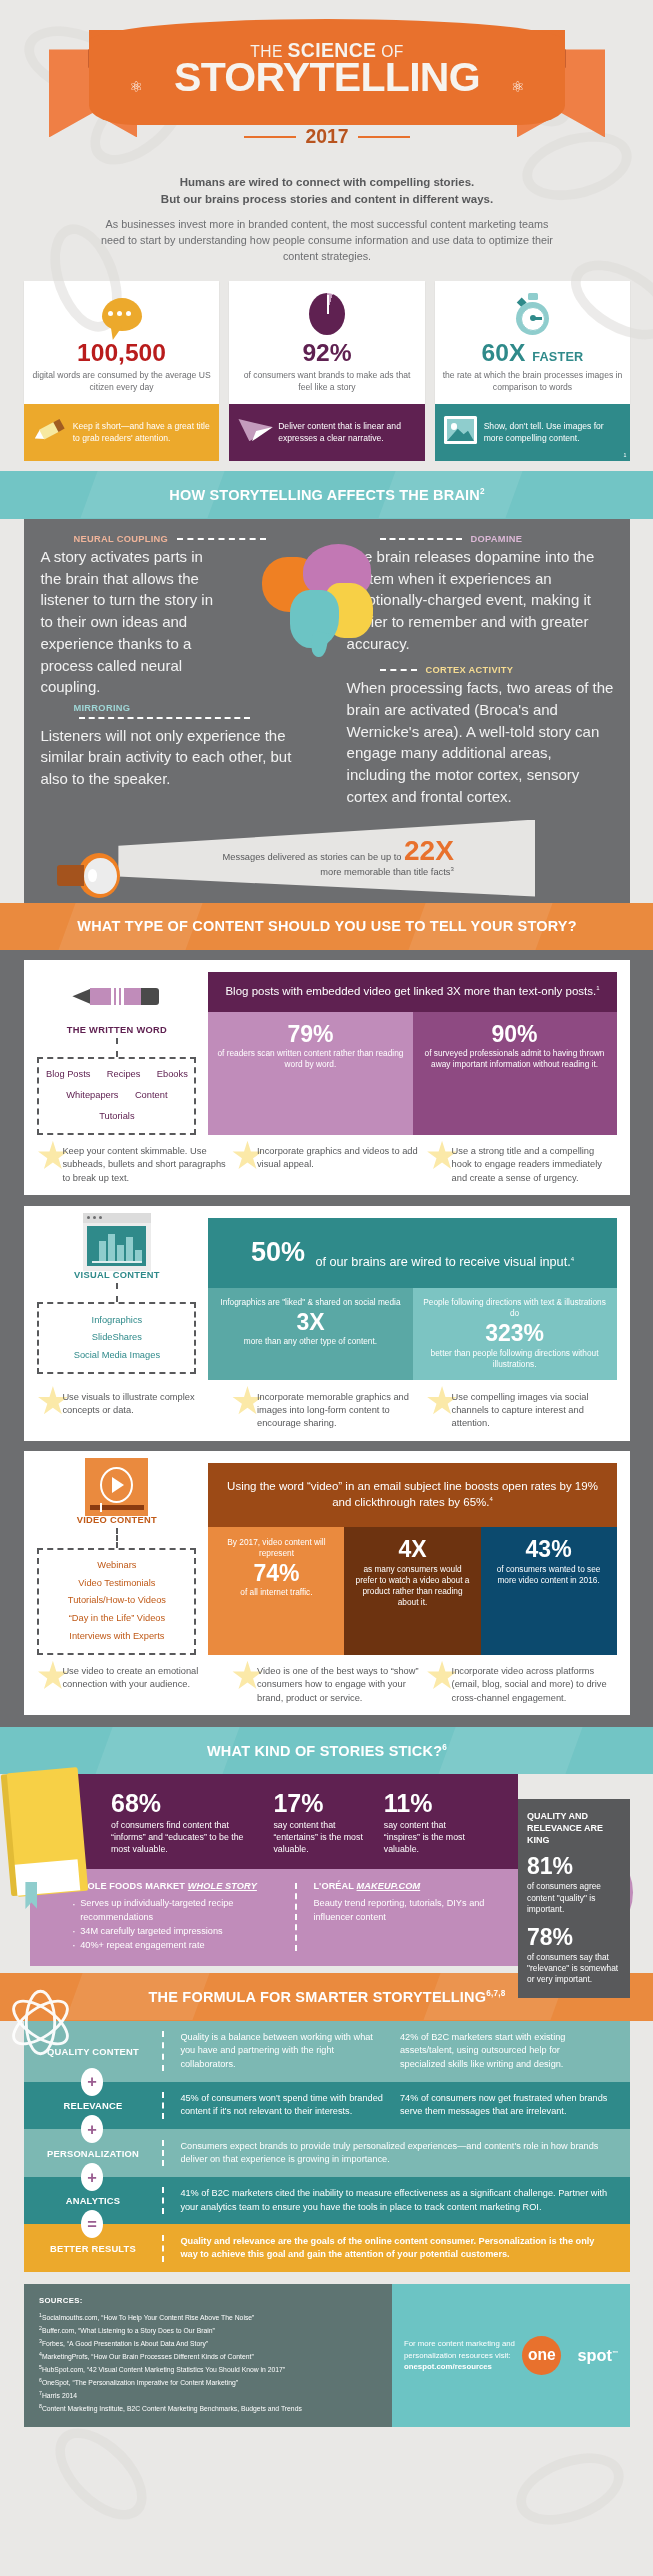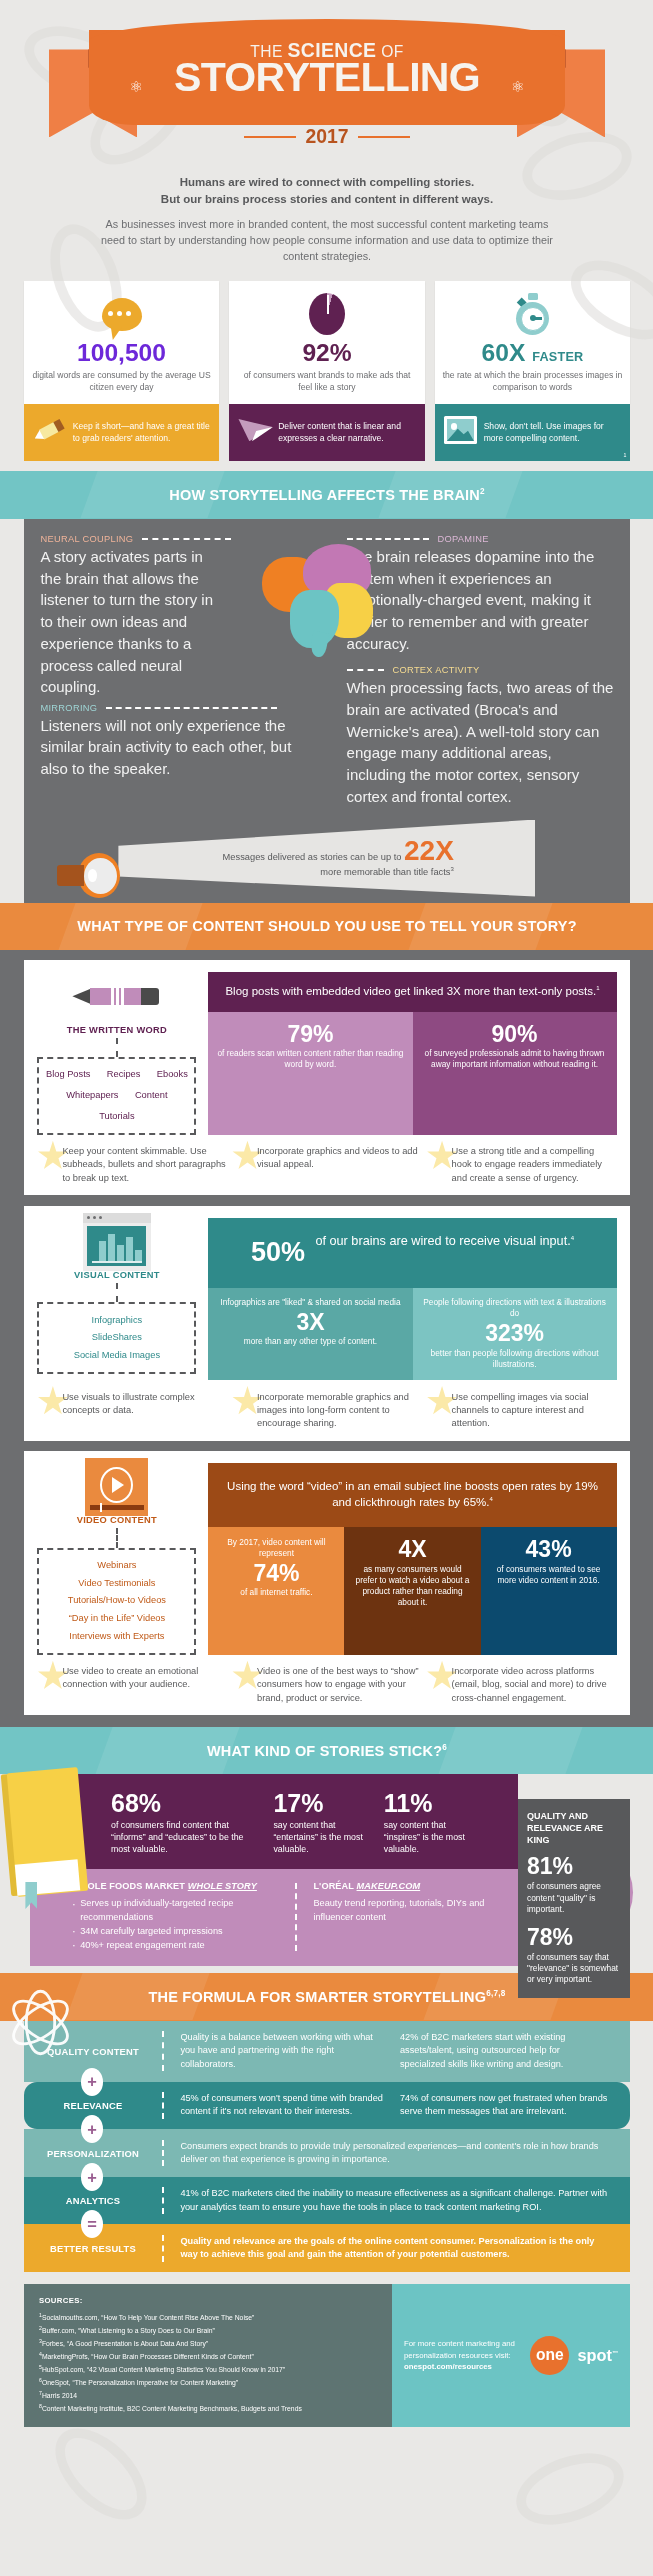--- a/index.html
+++ b/index.html
@@ -149,21 +149,21 @@
   .banner-teal { background:#72c5c5; }
   .banner-orange { background:#ea8a3e; }
   .banner sup { font-size:8.2px; }
 
   
   .brain-wrap { background:#e9e8e6; padding:0 24px 0; }
   .brain { position:relative; background:#6d6e70; padding:15px 16.4px 6px; min-height:283px; }
   .bcol { width:267px; color:#fff; }
   .bcol.left { float:left; }
   .bcol.right { float:right; }
-  .btitle { font-size:9.3px; font-weight:normal; letter-spacing:0.3px; margin-bottom:2.2px; }
+  .btitle { font-size:9.3px; font-weight:bold; letter-spacing:0.3px; margin-bottom:2.2px;margin-left:33px; }
   .btext { font-size:15px; line-height:1.45; color:#f2f2f2; }
   .t-coral{color:#f0b49a;} .t-pink{color:#dcb8d6;} .t-blue{color:#9fd6d6;} .t-yellow{color:#f6dc92;}
   .dash { display:inline-block; height:0; border-top:2.2px dashed #fff; vertical-align:middle; margin-left:6px; }
   .brain-art { position:absolute; left:50%; top:25px; transform:translateX(-50%); width:140px; height:112px; }
   .lobe { position:absolute; }
   .lobe.o{left:4.5px;top:13.4px;width:55px;height:55px;background:#ef8023;border-radius:46% 36% 40% 50%;}
   .lobe.p{left:46px;top:0px;width:68px;height:54px;background:#c278b4;border-radius:52% 48% 36% 42%;}
   .lobe.y{left:68px;top:39px;width:48px;height:55px;background:#f7d046;border-radius:30% 46% 44% 40%;}
   .lobe.t{left:33px;top:46px;width:49px;height:58px;background:#6cc4c4;border-radius:40% 36% 52% 42%;}
   .lobe.stem{left:54px;top:88px;width:16.4px;height:25px;background:#6cc4c4;border-radius:0 0 40% 60%;transform:rotate(12deg);}
@@ -280,41 +280,41 @@
   
   .formula-wrap { background:#e9e8e6; padding:0 24px 0; position:relative; }
   .frow { display:flex; align-items:stretch; position:relative; }
   .frow .lbl {
     width:138px; flex:0 0 138px; display:flex; align-items:center; justify-content:center;
     color:#fff; font-size:9.4px; font-weight:bold; letter-spacing:0.2px; text-align:center;
   }
   .frow .vd { width:0; border-left:2.2px dashed #fff; margin:10.4px 0; }
   .frow .cells { flex:1; display:flex; gap:0; padding:10.4px 10.4px 10.4px 16.4px; }
   .frow .cell { flex:1; color:#fff; font-size:9.2px; line-height:1.46; padding-right:12px; }
-  .f1{background:#7cb8b3;} .f2{background:#2f8a8a;border-radius:13px;} .f3{background:#7cb8b3;} .f4{background:#2f8a8a;} .f5{background:#eca92c;}
+  .f1{background:#7cb8b3;} .f2{background:#2f8a8a;} .f3{background:#7cb8b3;} .f4{background:#2f8a8a;} .f5{background:#eca92c;}
   .plusmark {
     position:absolute; left:57px; width:22.3px; height:28px; border-radius:50%;
     background:#fff; z-index:5; display:flex; align-items:center; justify-content:center;
     color:#9a5d90; font-size:16.4px; font-weight:bold; line-height:1;
   }
   .atom-big {
     position:absolute; left:4.5px; top:-34px; width:71px; height:71px; z-index:4; opacity:.95;
   }
 
   
   .footer-wrap { background:#e9e8e6; padding:12px 24px 15px; }
   .footer { display:flex; }
   .sources { flex:1; background:#5e7472; color:#fff; padding:12px 15px; }
   .sources h4 { font-size:7.8px; letter-spacing:0.3px; margin-bottom:6px; }
   .sources ol { list-style:none; font-size:6.8px; line-height:1.72; }
   .sources ol li sup { font-size:5.2px; }
   .cta { width:238px; background:#6cc4c4; color:#fff; display:flex; align-items:center; padding:0 12px; gap:7.4px;}
   .cta .txt { font-size:7.8px; line-height:1.5; flex:1; }
   .cta .txt b { font-weight:bold; }
-  .logo { display:flex; align-items:center; gap:8px; }
+  .logo { display:flex; align-items:center; gap:16px; }
   .logo .one {
     width:39px; height:39px; border-radius:50%; background:#e8712d; color:#fff;
     display:flex; align-items:center; justify-content:center; font-size:15.6px; font-weight:bold;
   }
   .logo .spot { font-size:16.4px; font-weight:bold; color:#fff; position:relative; }
   .logo .spot sup { font-size:6px; vertical-align:super; }
 </style>
 </head>
 <body>
 
@@ -368,21 +368,21 @@
       <div class="stat-card">
         <div class="stat-icon">
           <div class="bubble">
               <div class="dots">
                 <i></i>
                 <i></i>
                 <i></i>
               </div>
             </div>
         </div>
-        <div class="stat-num" style="color:#6d28d9">100,500</div>
+        <div class="stat-num" style="color:#b91c1c">100,500</div>
         <div class="stat-desc">digital words are consumed by the average US citizen every day</div>
       </div>
       <div class="stat-tip" style="background:#eca92c">
         <div class="tip-ico">
           <div class="pencil">
               <div class="wood"></div>
               <div class="shaft"></div>
               <div class="end"></div>
             </div>
         </div>
@@ -587,21 +587,21 @@
           </div>
           <div class="kind-label t-teal">VISUAL CONTENT</div>
           <div class="kind-stem"></div>
           <div class="kind-box one-col">
             <span class="t-teal">Infographics</span>
             <span class="t-teal">SlideShares</span>
             <span class="t-teal">Social Media Images</span>
           </div>
         </div>
         <div class="stats-block">
-          <div class="sb-head c-teal" style="display:flex;align-items:flex-start;justify-content:center;gap:10.4px;text-align:left;padding:16.4px 13.4px">
+          <div class="sb-head c-teal" style="display:flex;align-items:flex-end;justify-content:center;gap:10.4px;text-align:left;padding:16.4px 13.4px">
             <span style="font-size:27px;font-weight:bold">50%</span>
             <span style="font-size:12.7px;line-height:1.25"><span>of our brains are wired to receive visual input.</span><sup>4</sup></span>
           </div>
           <div class="sb-row">
             <div class="sb-cell c-teal-m">
               <div class="pre">Infographics are "liked" &amp; shared on social media</div>
               <div class="n">3X</div>
               <div class="d">more than any other type of content.</div>
             </div>
             <div class="sb-cell c-teal-l">

